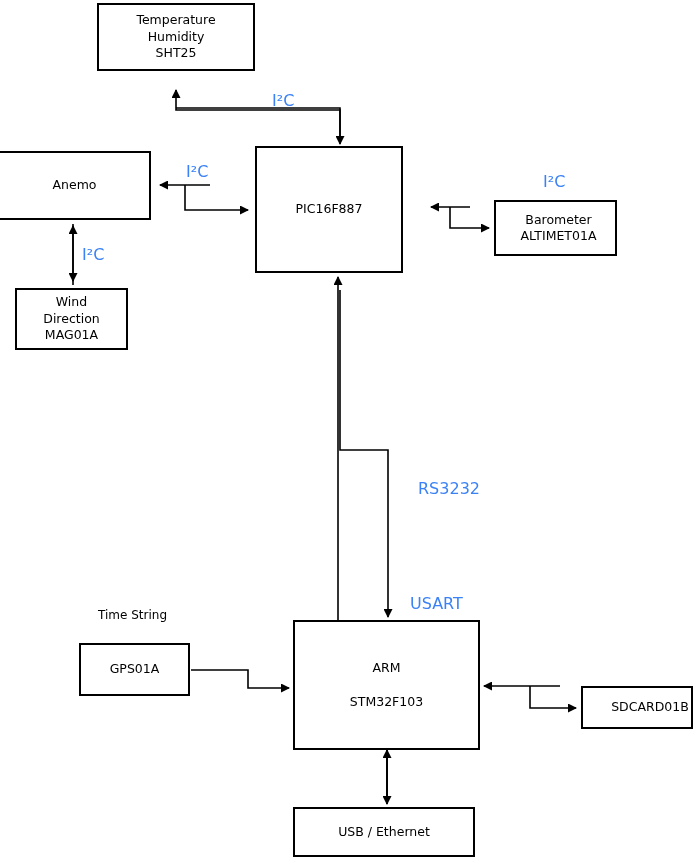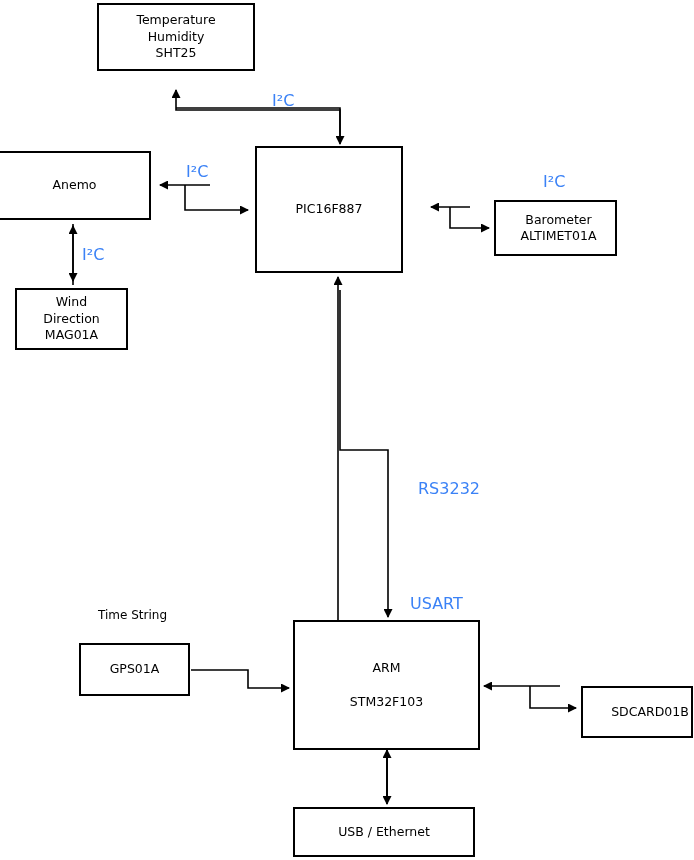--- a/index.html
+++ b/index.html
@@ -126,21 +126,21 @@
   <div class="node" style="left:79px; top:643px; width:111px; height:53px;">
     <span class="line">GPS01A</span>
   </div>
 
   <div class="node" style="left:293px; top:620px; width:187px; height:130px;">
     <span class="line">ARM</span>
     <span class="line" style="height:18px;"></span>
     <span class="line">STM32F103</span>
   </div>
 
-  <div class="node" style="left:581px; top:686px; width:112px; height:52px;padding-left:26px;">
+  <div class="node" style="left:581px; top:686px; width:112px; height:43px;padding-left:26px;">
     <span class="line">SDCARD01B</span>
   </div>
 
   <div class="node" style="left:293px; top:807px; width:182px; height:50px;">
     <span class="line">USB / Ethernet</span>
   </div>
 
   <div class="edge-label" style="left:272px; top:91px;">I²C</div>
   <div class="edge-label" style="left:186px; top:162px;">I²C</div>
   <div class="edge-label" style="left:82px; top:245px;">I²C</div>

